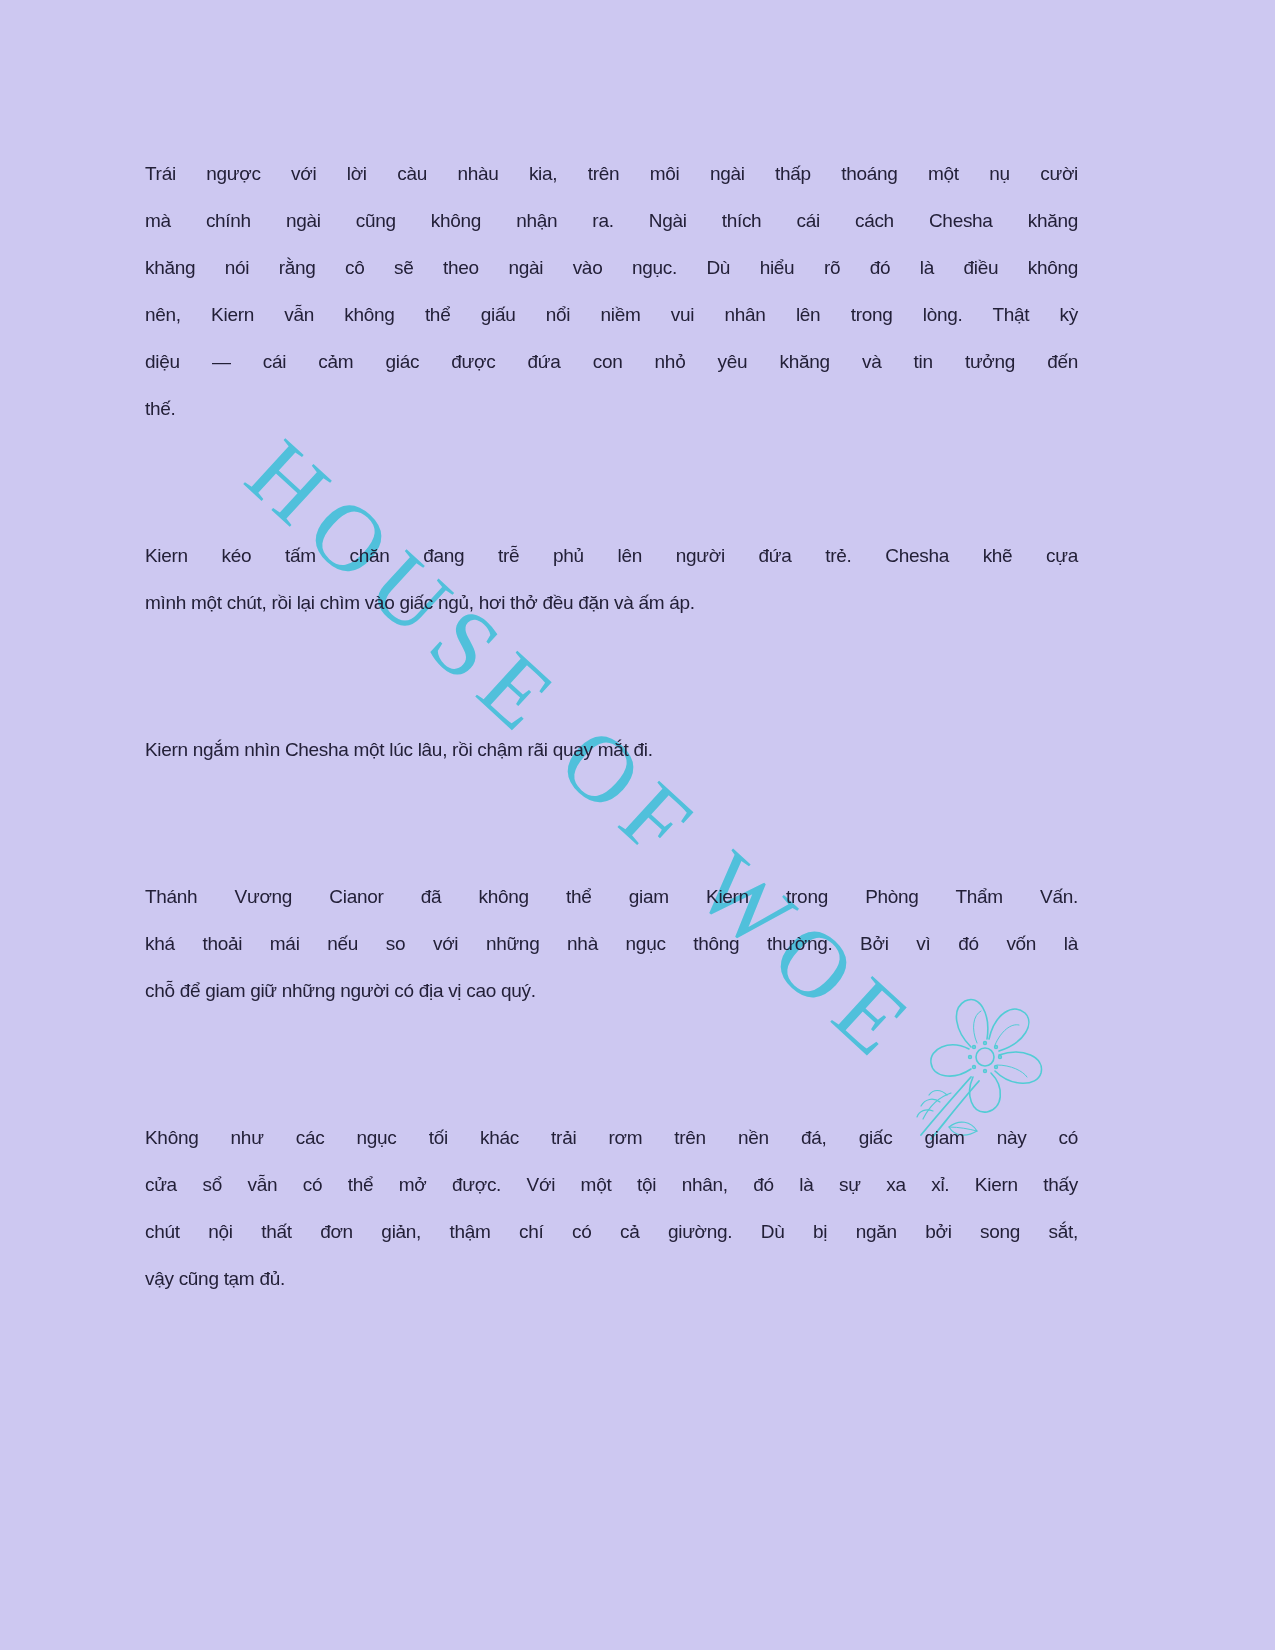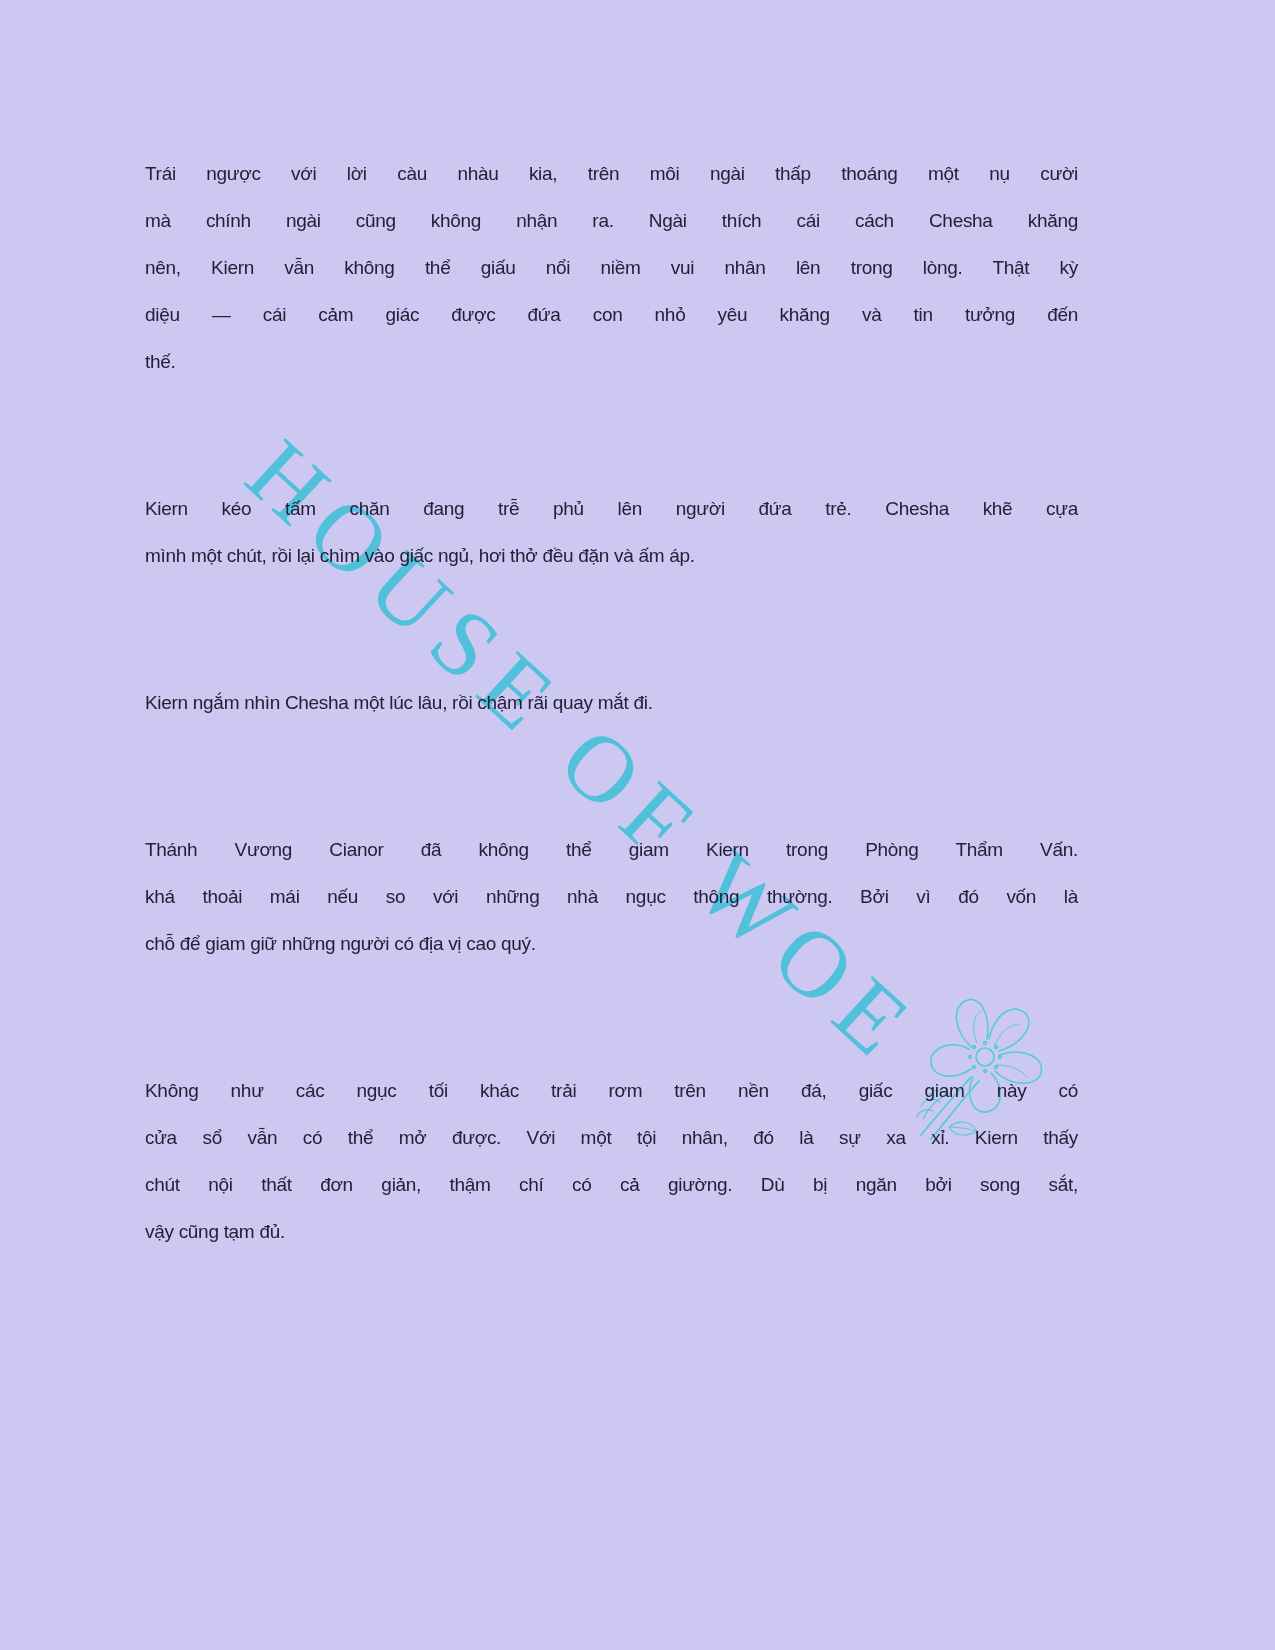--- a/index.html
+++ b/index.html
@@ -104,20 +104,21 @@
     <path d="M40,126 C33,123 26,126 24,132" stroke-width="1.2"></path>
 
     <path d="M56,142 C66,134 78,136 84,146 C74,152 62,152 56,142" stroke-width="1.2"></path>
     <path d="M56,142 C66,142 76,144 84,146" stroke-width="1"></path>
   </svg>
 
   <div class="content" id="content">
       <div class="paragraph">
         <div class="line">Trái ngược với lời càu nhàu kia, trên môi ngài thấp thoáng một nụ cười</div>
         <div class="line">mà chính ngài cũng không nhận ra. Ngài thích cái cách Chesha khăng</div>
+        <div class="line">khăng nói rằng cô sẽ theo ngài vào ngục. Dù hiểu rõ đó là điều không</div>
         <div class="line">nên, Kiern vẫn không thể giấu nổi niềm vui nhân lên trong lòng. Thật kỳ</div>
         <div class="line">diệu — cái cảm giác được đứa con nhỏ yêu khăng và tin tưởng đến</div>
         <div class="line line--last">thế.</div>
       </div>
       <div class="paragraph">
         <div class="line">Kiern kéo tấm chăn đang trễ phủ lên người đứa trẻ. Chesha khẽ cựa</div>
         <div class="line line--last">mình một chút, rồi lại chìm vào giấc ngủ, hơi thở đều đặn và ấm áp.</div>
       </div>
       <div class="paragraph">
         <div class="line line--last">Kiern ngắm nhìn Chesha một lúc lâu, rồi chậm rãi quay mắt đi.</div>

